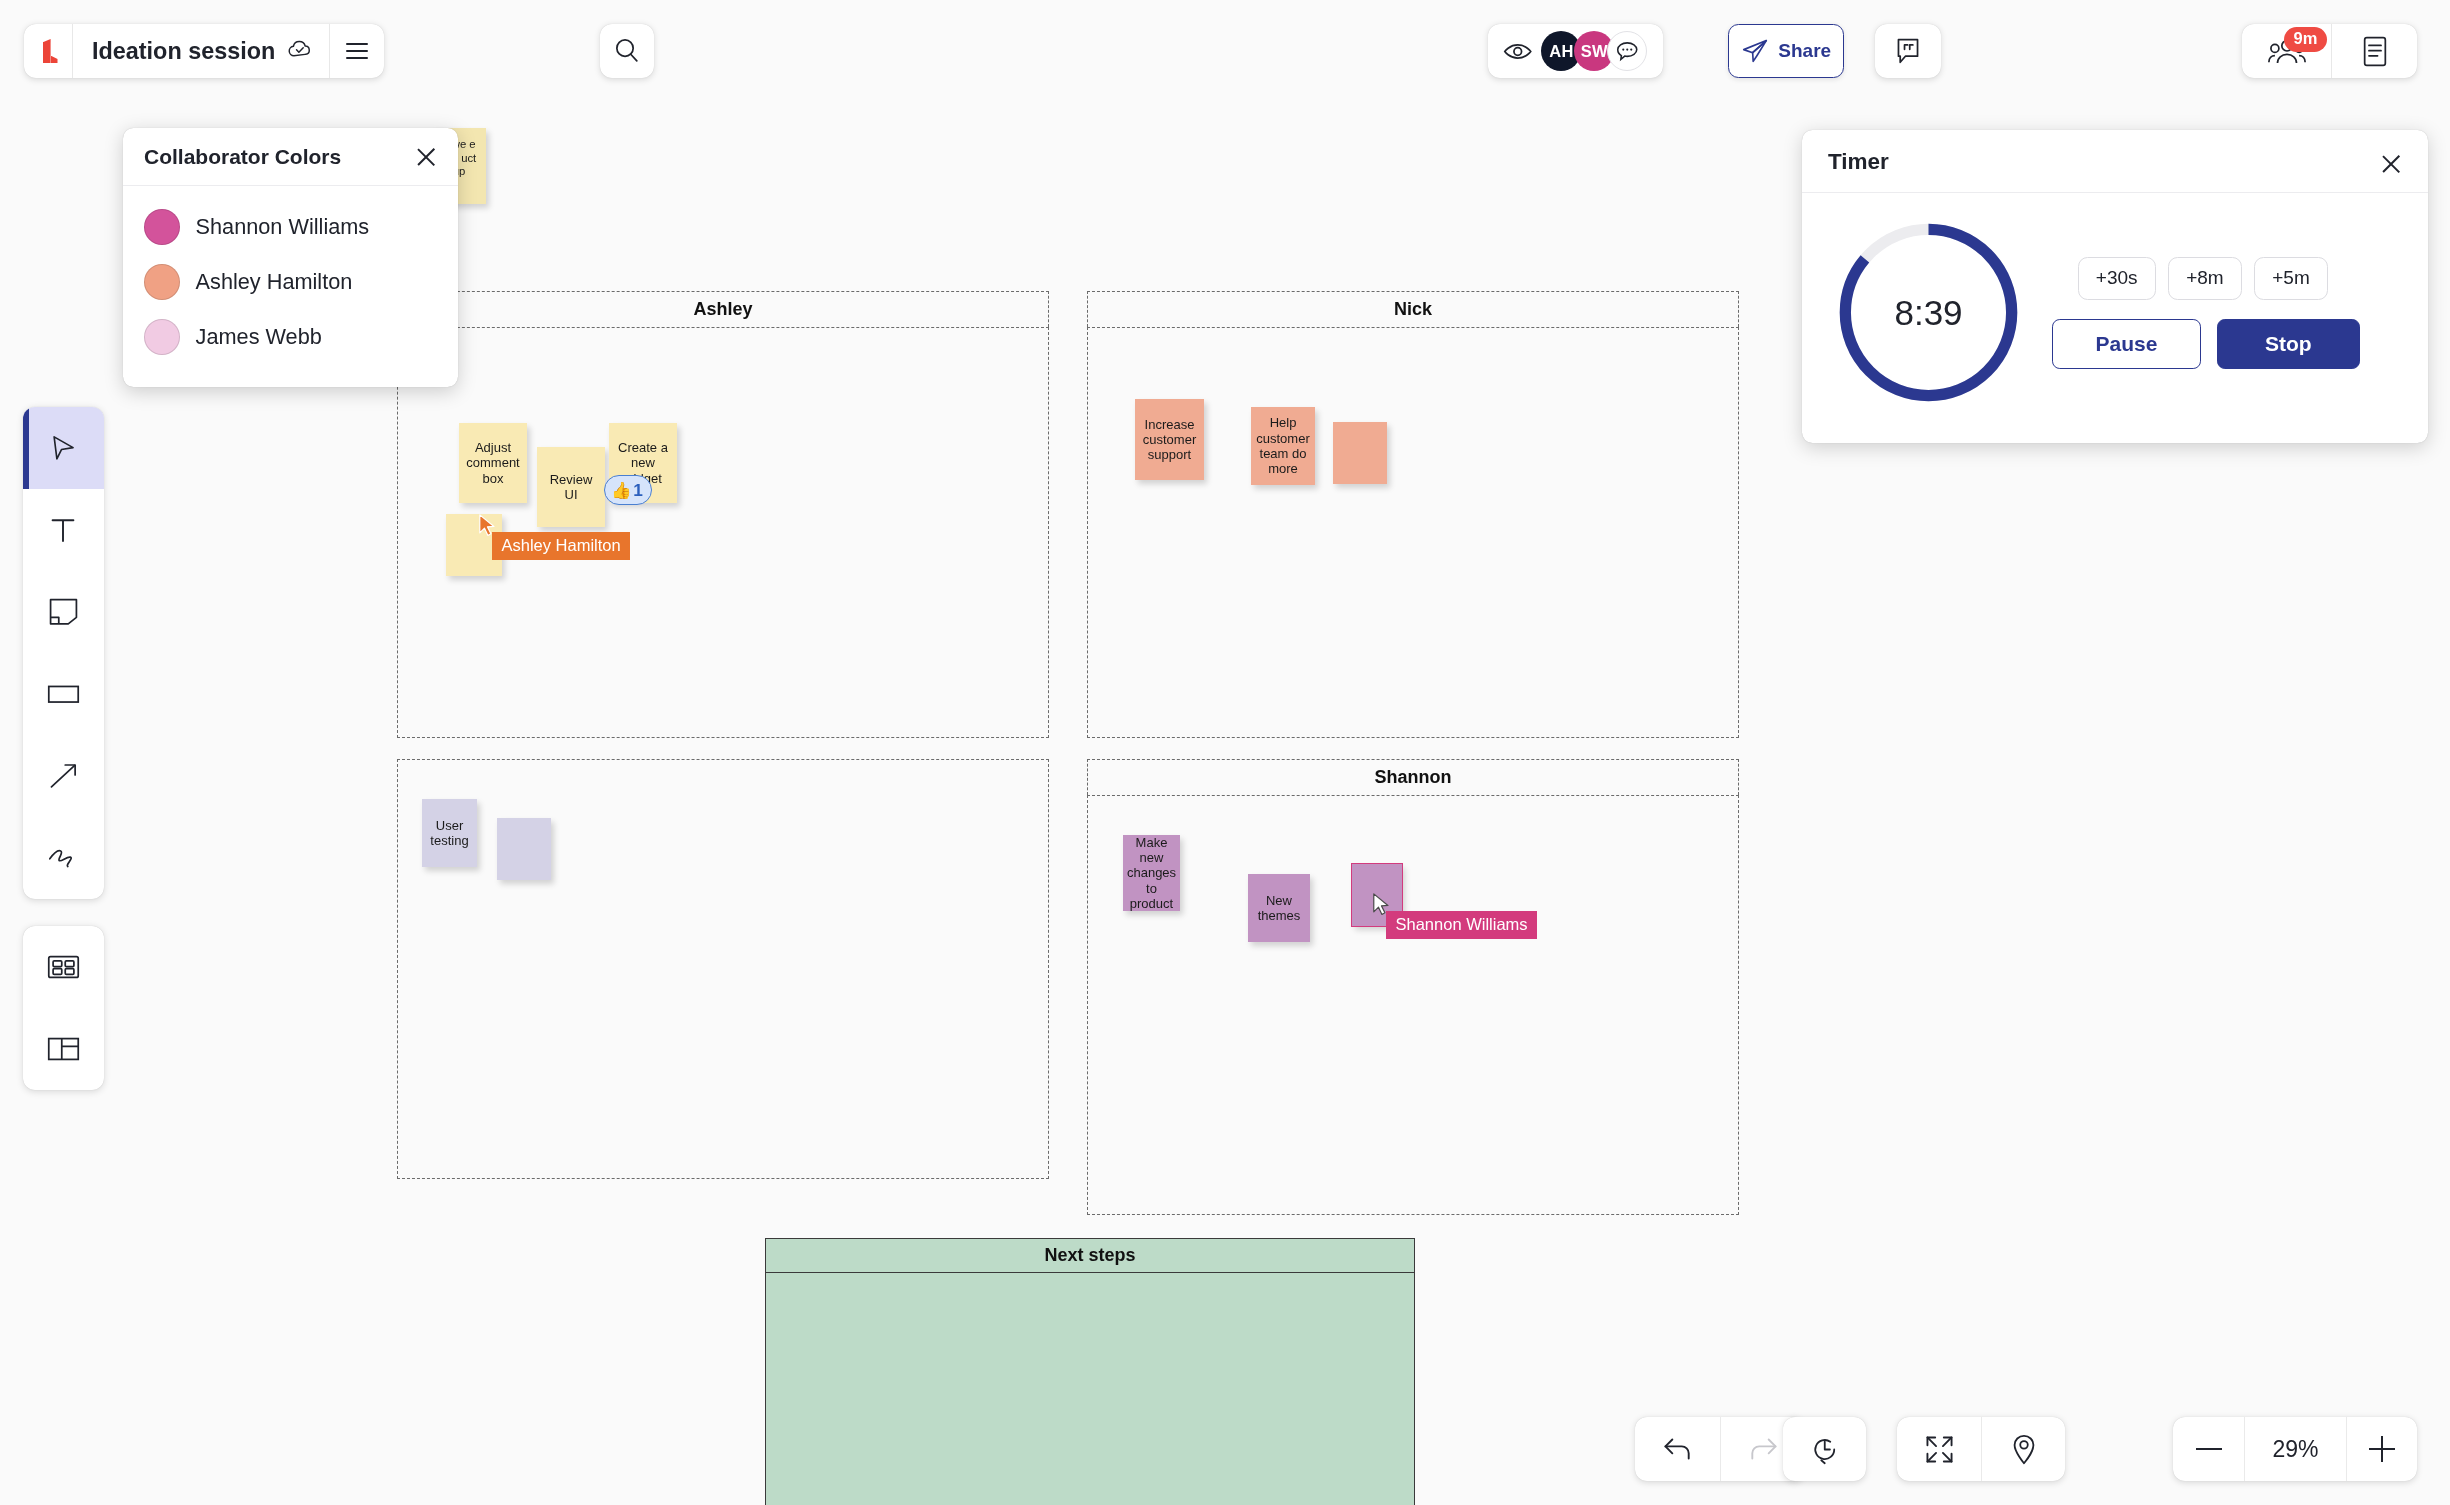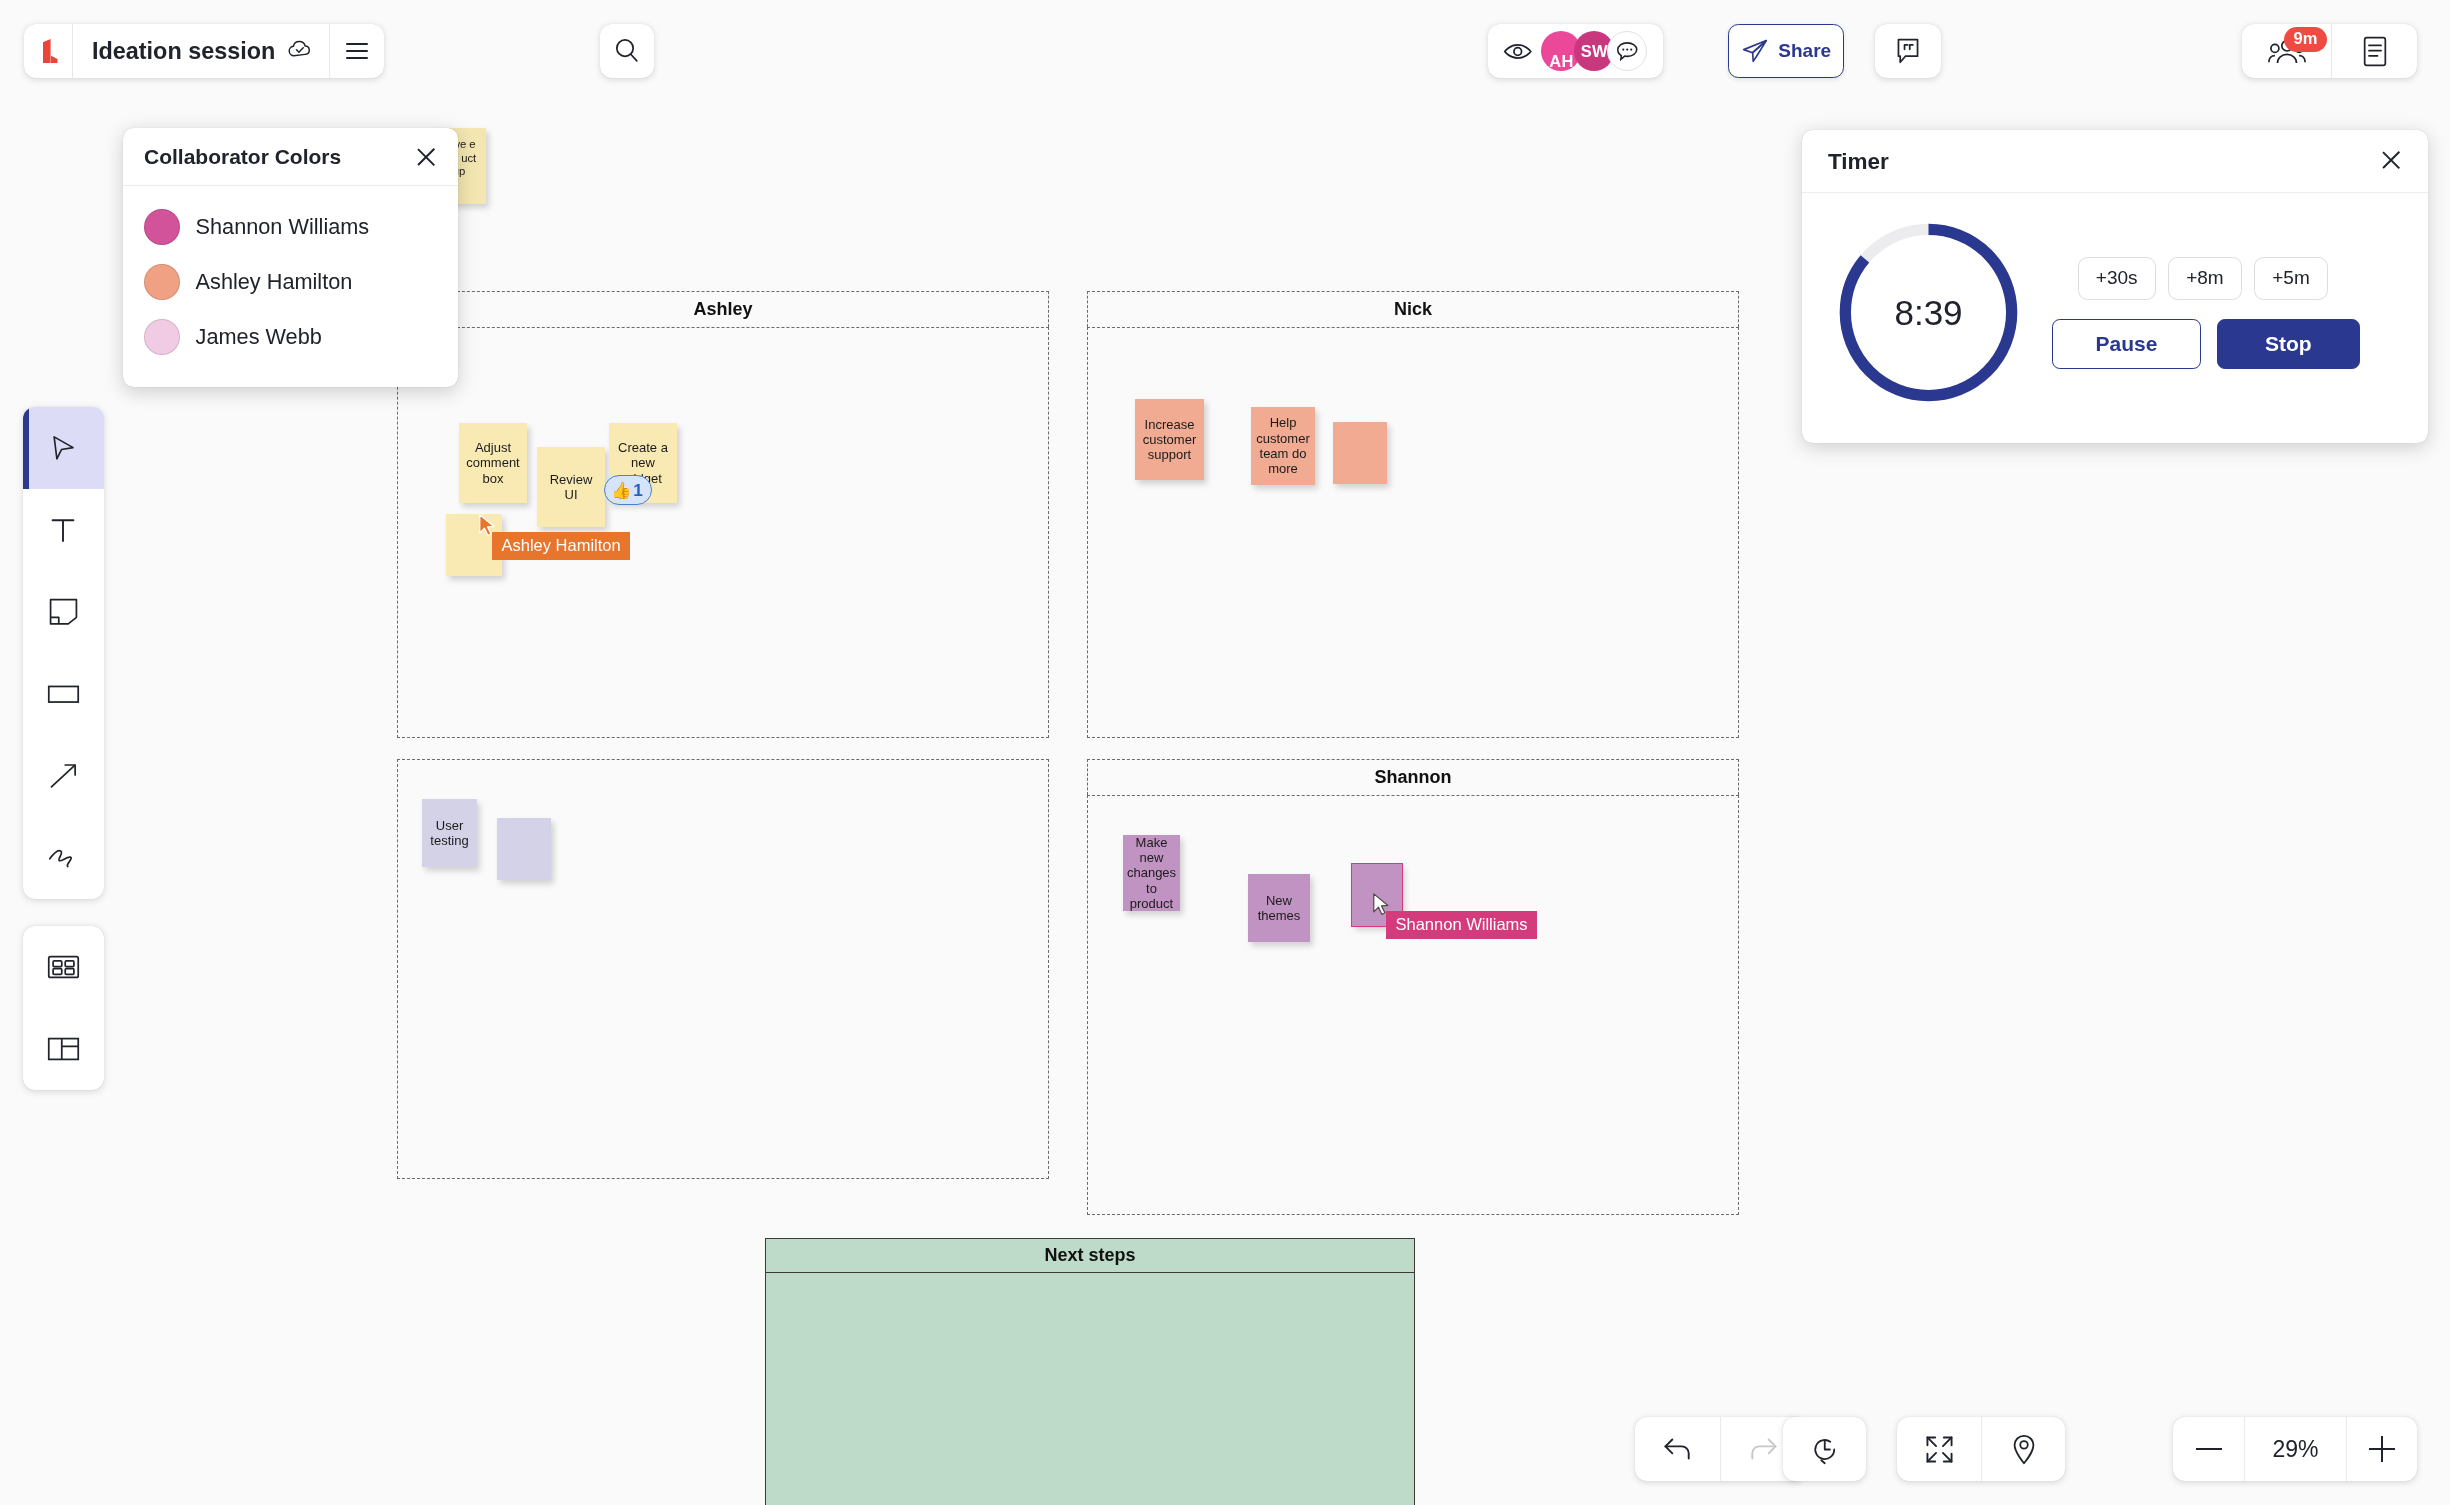--- a/index.html
+++ b/index.html
@@ -55,21 +55,21 @@
   #collab-bar {
     position: absolute; right: 787px; top: 24px; height: 54px;
     display: flex; align-items: center; gap: 0; padding: 0 15.6px;
   }
   #eye-icon-wrap { margin-right: 8.7px; display: flex; align-items: center; }
   .avatar {
     width: 40px; height: 40px; border-radius: 50%;
     display: flex; align-items: center; justify-content: center;
     color: #fff; font-size: 16.5px; font-weight: bold; letter-spacing: 0.3px;
   }
-  .avatar.ah { background: #ec4899; align-items: flex-end; }
+  .avatar.ah { background: #0f172a; }
   .avatar.sw { background: #c9377f; margin-left: -7px; }
   .avatar.bubble { background: #fff; border: 1.3px solid #e2e2e6; margin-left: -7px; }
 
   #share-btn {
     position: absolute; right: 606px; top: 24px; width: 116px; height: 54px;
     background: #fff; border: 1.7px solid #2b3890; border-radius: 10.4px;
     display: flex; align-items: center; justify-content: center; gap: 9.5px;
     cursor: pointer; box-shadow: 0 1.7px 5.2px rgba(0,0,0,.09);
   }
   #share-label { color: #2b3890; font-size: 19px; font-weight: bold; }
@@ -137,21 +137,21 @@
   .collab-name { font-size: 21.7px; color: #20232c; }
 
   
   #timer-panel {
     position: absolute; left: 1802px; top: 130px; width: 626px;
     background: #fff; border-radius: 10.4px;
     box-shadow: 0 4.3px 19px rgba(0,0,0,.17), 0 0 0.9px rgba(0,0,0,.25);
     z-index: 40;
   }
   #timer-panel .hd {
-    display: flex; align-items: flex-start; justify-content: space-between;
+    display: flex; align-items: flex-end; justify-content: space-between;
     padding: 19px 26px 17.3px; border-bottom: 0.9px solid #ececef;
   }
   #timer-panel .hd h3 { font-size: 22.5px; font-weight: bold; color: #20232c; }
   .timer-body { display: flex; align-items: center; padding: 19px 26px 29.5px; gap: 22.5px; }
   .dial { position: relative; width: 201px; height: 201px; flex: none; }
   .dial svg { display: block; }
   .dial .time {
     position: absolute; inset: 0; display: flex; align-items: center; justify-content: center;
     font-size: 35px; color: #20232c;
   }

